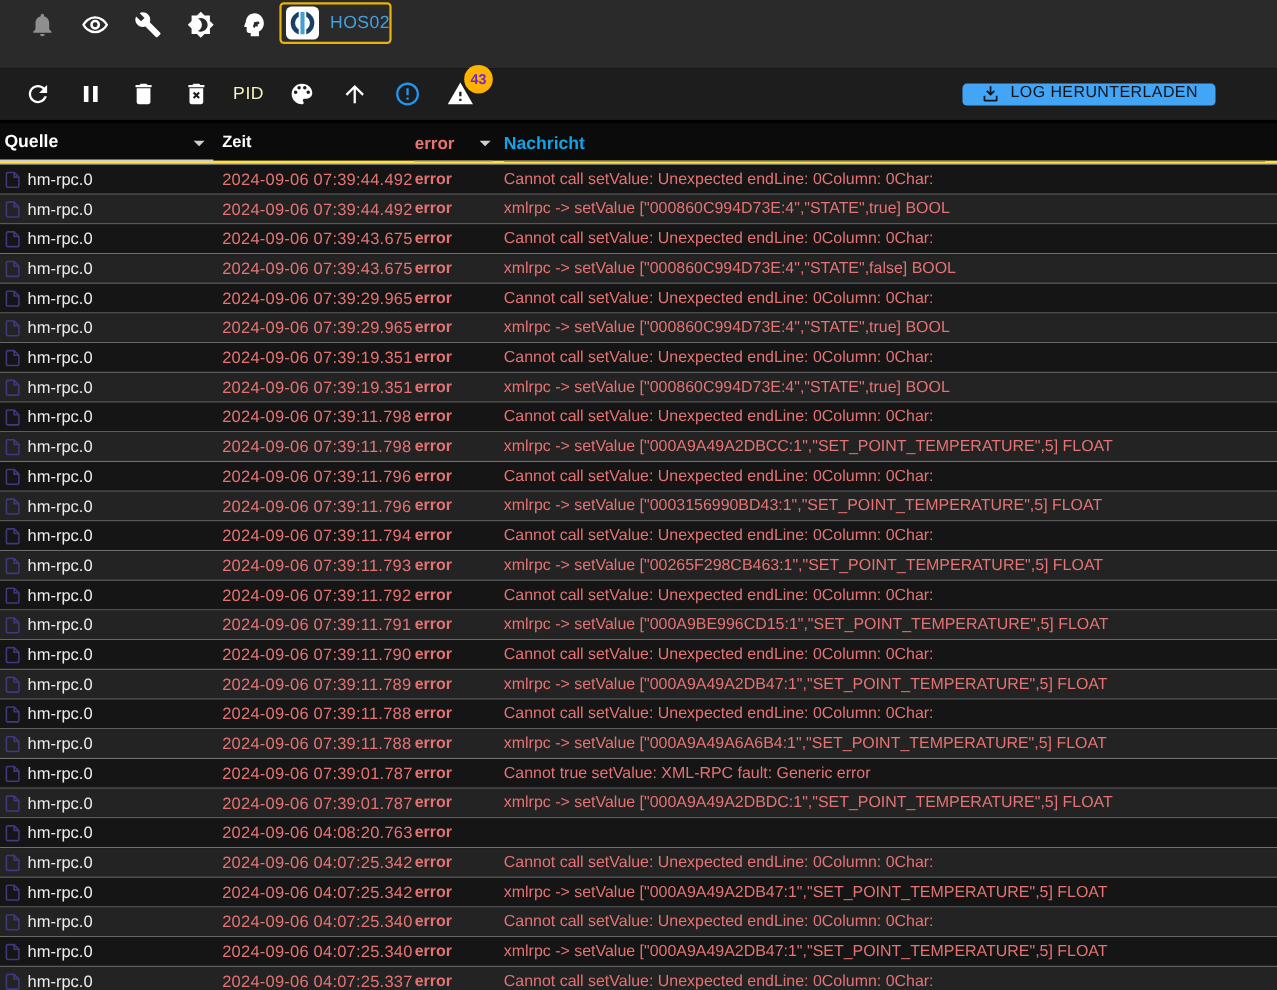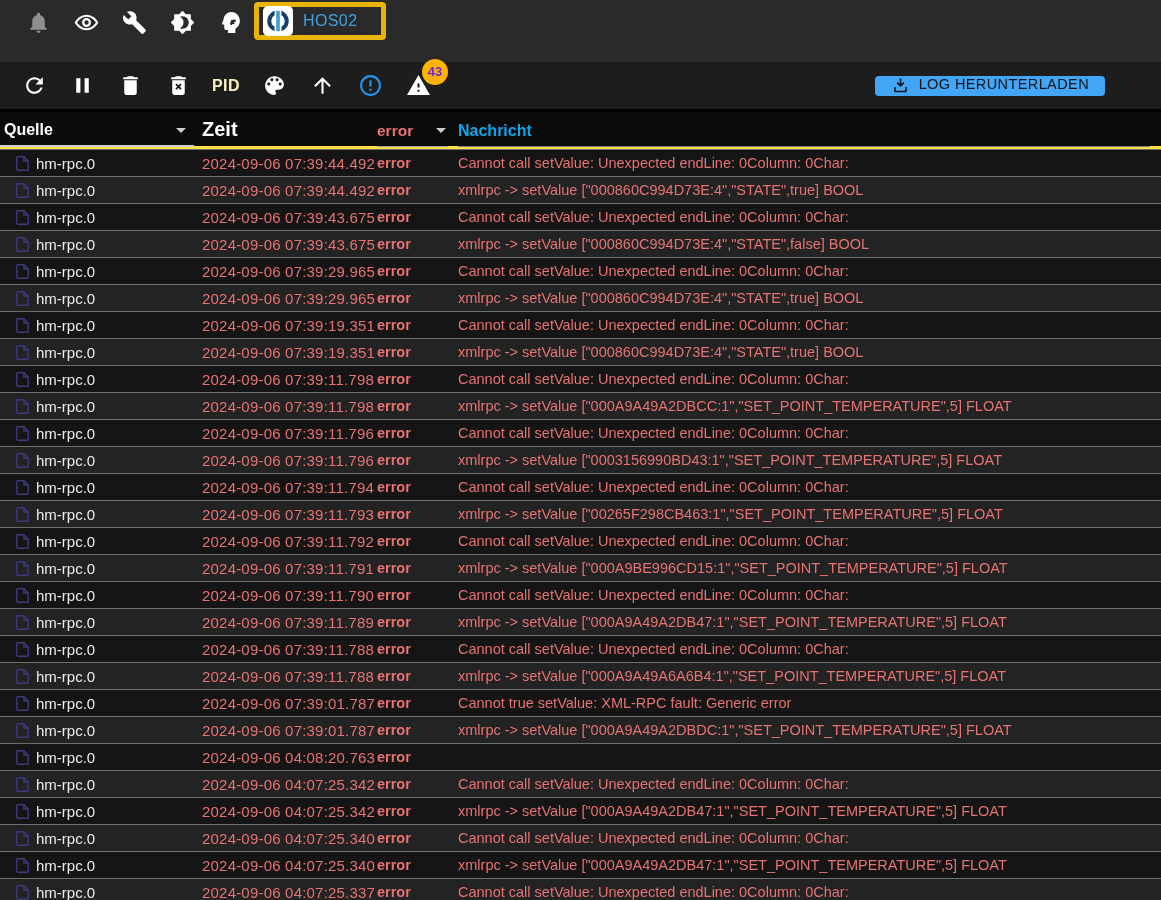--- a/index.html
+++ b/index.html
@@ -8,50 +8,50 @@
     font-family:"Liberation Sans","DejaVu Sans",sans-serif;
     -webkit-font-smoothing:antialiased;
   }
   
   .topbar{height:62px;background:#2a2a2a;display:flex;align-items:flex-start;padding-left:14px;box-sizing:border-box;}
   .top-icon-btn{width:48px;height:44px;display:flex;align-items:center;justify-content:center;cursor:pointer;}
   .top-icon-btn svg{width:25px;height:25px;}
   .i-dim{fill:#8e8e8e;}
   .i-white{fill:#fff;}
   .i-stroke-white{stroke:#fff;fill:none;}
-  .host-tab{height:38px;margin-top:2px;border:5px solid #eab308;border-radius:4px;display:flex;align-items:center;gap:10px;padding:0 24px 0 4px;cursor:pointer;box-sizing:border-box;}
+  .host-tab{height:38px;margin-top:2px;border:2px solid #eab308;border-radius:4px;display:flex;align-items:center;gap:10px;padding:0 0 0 4px;cursor:pointer;box-sizing:border-box;}
   .logo-box{width:30px;height:30px;background:#fff;border-radius:5px;display:flex;align-items:center;justify-content:center;}
   .logo-box svg{width:28px;height:28px;}
   .host-tab-label{font-size:16px;color:var(--tab-label);letter-spacing:.4px;}
   
   .toolbar{height:50px;background:#1d1d1d;display:flex;align-items:center;padding-left:10px;box-sizing:border-box;border-bottom:3px solid #000;}
   .tool-btn{width:48px;height:48px;display:flex;align-items:center;justify-content:center;cursor:pointer;position:relative;}
   .tool-btn svg{width:25px;height:25px;}
-  .pid-label{font-size:16px;color:var(--pid);letter-spacing:.5px;font-weight:bold;}
+  .pid-label{font-size:16px;color:var(--pid);letter-spacing:.5px;}
   .i-info{fill:var(--info);}
   .badge{position:absolute;top:-3px;right:-6px;min-width:26px;height:26px;border-radius:13px;background:var(--badge);color:#6d28d9;font-size:13px;font-weight:bold;display:flex;align-items:center;justify-content:center;}
   .download-btn{margin-left:auto;margin-right:56px;height:20px;padding:0 16px;background:var(--accent);border:none;border-radius:4px;display:flex;gap:9px;cursor:pointer;}
   .download-btn svg{width:19px;height:19px;fill:#101418;}
   .download-btn span{font-size:14.5px;font-weight:500;letter-spacing:.4px;color:#101418;font-family:"Liberation Sans","DejaVu Sans",sans-serif;}
   
   .filters{height:37px;background:#0b0b0b;display:grid;grid-template-columns:202px 175px 81px 1fr;box-sizing:border-box;border-bottom:3px solid #fde047;font-weight:bold;}
   .fcell{display:flex;align-items:center;box-sizing:border-box;}
   .source-select{width:194px;height:32px;margin-top:3px;display:flex;align-items:center;justify-content:space-between;border-bottom:2px solid #cfcfcf;padding:0 8px 0 4px;cursor:pointer;box-sizing:border-box;}
   .source-select span{font-size:16px;color:#fff;}
   .caret{width:0;height:0;border-left:5px solid transparent;border-right:5px solid transparent;border-top:5px solid #cfcfcf;}
-  .zeit-label{font-size:20px;color:#fff;}
+  .zeit-label{font-size:15px;color:#fff;}
   .level-select{width:71px;height:32px;margin-top:3px;display:flex;align-items:center;justify-content:space-between;border-bottom:1px solid #9e9e9e;padding:0 2px 0 0;cursor:pointer;box-sizing:border-box;}
   .level-select span{font-size:15.5px;color:var(--error-text);}
   .msg-filter{flex:1;height:32px;margin-top:3px;margin-right:11px;border-bottom:1px solid #787878;display:flex;align-items:center;color:#0ea5e9;font-size:16px;cursor:text;box-sizing:border-box;}
   
   .log-table{border-top:1px solid #6f6f6f;}
   .log-row{height:27px;box-sizing:border-box;border-bottom:1px solid #6f6f6f;display:grid;grid-template-columns:202px 175px 81px 1fr;align-items:center;background:#151515;}
   .log-row:nth-child(even){background:#232323;}
   .cell{white-space:nowrap;overflow:hidden;}
-  .src{display:flex;align-items:center;gap:5px;padding-left:14px;}
+  .src{display:flex;align-items:center;gap:5px;padding-left:3px;}
   .file-ic{display:flex;}
   .file-ic svg{width:17px;height:17px;}
   .file-ic path{stroke:var(--file-icon);fill:none;stroke-width:2;}
   .src-label{font-size:15px;color:#ededed;}
   .time{font-size:15px;color:var(--error-text);letter-spacing:.2px;}
   .level{font-size:14.5px;font-weight:bold;color:var(--error-text);}
   .msg{font-size:14.5px;color:var(--error-text);}
 </style>
 </head>
 <body>

